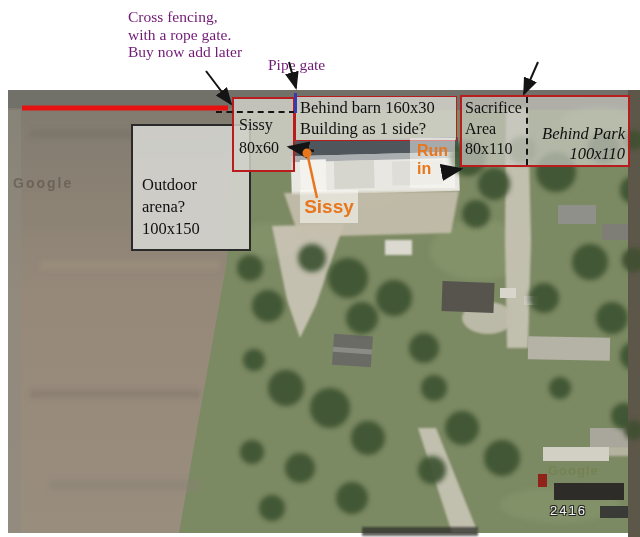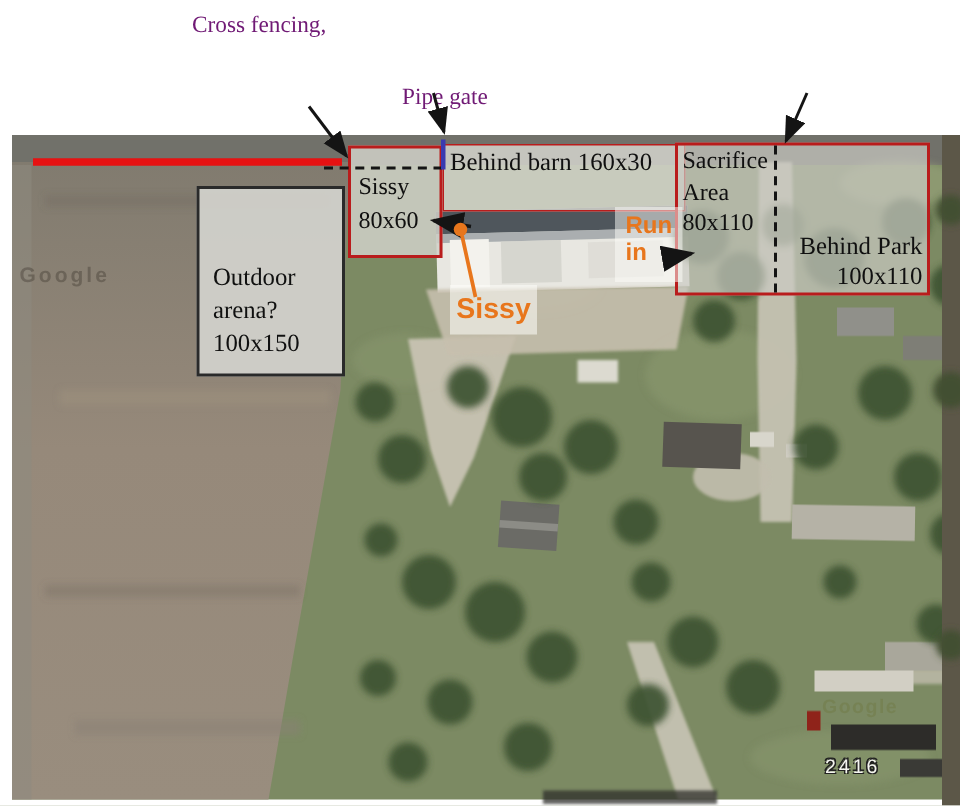--- a/index.html
+++ b/index.html
@@ -10,25 +10,25 @@
   
   .note{position:absolute;color:#701a75;font-size:15.5px;line-height:17.5px;white-space:nowrap;}
   .note span{display:block;}
   
   .gbox{position:absolute;border:2px solid #b91c1c;box-sizing:border-box;}
   .gbox .txt{position:absolute;color:#101010;white-space:nowrap;}
   .box-sissy{left:232px;top:97px;width:63px;height:75px;background:rgba(208,208,200,0.85);}
   .box-sissy .txt{left:5px;top:14px;font-size:16px;line-height:23px;}
   .strip-barn{left:295px;top:96px;width:162px;height:45px;background:rgba(219,219,211,0.80);border-width:1.5px;}
   .strip-barn .txt{left:4px;top:0px;font-size:16.5px;line-height:21px;}
-  .box-sac{left:450px;top:95px;width:170px;height:102px;background:rgba(203,203,195,0.70);}
+  .box-sac{left:460px;top:95px;width:170px;height:72px;background:rgba(203,203,195,0.70);}
   .box-sac .left-txt{left:3px;top:1px;font-size:16px;line-height:20.5px;}
-  .box-sac .right-txt{right:3px;bottom:2px;text-align:right;font-size:16.5px;line-height:19.5px;}
+  .box-sac .right-txt{right:3px;bottom:2px;text-align:right;font-size:16.5px;line-height:19.5px;font-style:italic;}
   .vdash{position:absolute;left:64px;top:0;bottom:0;width:0;border-left:2px dashed #141414;}
-  .box-arena{left:131px;top:124px;width:99px;height:127px;background:rgba(211,211,205,0.92);border-color:#2a2a2a;}
+  .box-arena{left:131px;top:124px;width:120px;height:127px;background:rgba(211,211,205,0.92);border-color:#2a2a2a;}
   .box-arena .txt{left:9px;top:48px;font-size:16.5px;line-height:22px;}
   .hdash{position:absolute;left:216px;top:111px;width:79px;height:0;border-top:2px dashed #141414;}
   .blueline{position:absolute;left:294px;top:93px;width:3px;height:20px;background:#3a3ab0;}
   
   .callout{position:absolute;font-family:"Liberation Sans", sans-serif;font-weight:bold;color:#e8761c;}
   .co-sissy{left:300px;top:190px;width:58px;height:33px;background:rgba(253,253,250,0.55);
             text-align:center;line-height:33px;font-size:19px;}
   .co-runin{left:410px;top:138px;width:45px;height:50px;background:rgba(253,253,250,0.50);
             font-size:16px;line-height:18px;padding:4px 0 0 7px;box-sizing:border-box;}
   .co-runin span{display:block;}
@@ -162,20 +162,22 @@
 
     <rect x="362" y="527" width="116" height="9" fill="#2f2f2b" opacity="0.75" filter="url(#b1)"></rect>
   </svg>
 
   <div class="wm1">Google</div>
   <div class="wm2">Google</div>
   <div class="house-num">2416</div>
 
   <div class="note" style="left:128px;top:8px">
     <span>Cross fencing,</span>
+    <span>with a rope gate.</span>
+    <span>Buy now add later</span>
   </div>
   <div class="note" style="left:268px;top:56px">
     <span>Pipe gate</span>
   </div>
 
   <div class="gbox box-arena">
     <div class="txt">
       <span style="display:block">Outdoor</span>
       <span style="display:block">arena?</span>
       <span style="display:block">100x150</span>
@@ -186,20 +188,21 @@
     <div class="txt">
       <span style="display:block">Sissy</span>
       <span style="display:block">80x60</span>
     </div>
   </div>
   <div class="hdash"></div>
 
   <div class="gbox strip-barn">
     <div class="txt">
       <span style="display:block">Behind barn 160x30</span>
+      <span style="display:block">Building as 1 side?</span>
     </div>
   </div>
   <div class="blueline"></div>
 
   <div class="gbox box-sac">
     <div class="vdash"></div>
     <div class="txt left-txt">
       <span style="display:block">Sacrifice</span>
       <span style="display:block">Area</span>
       <span style="display:block">80x110</span>

